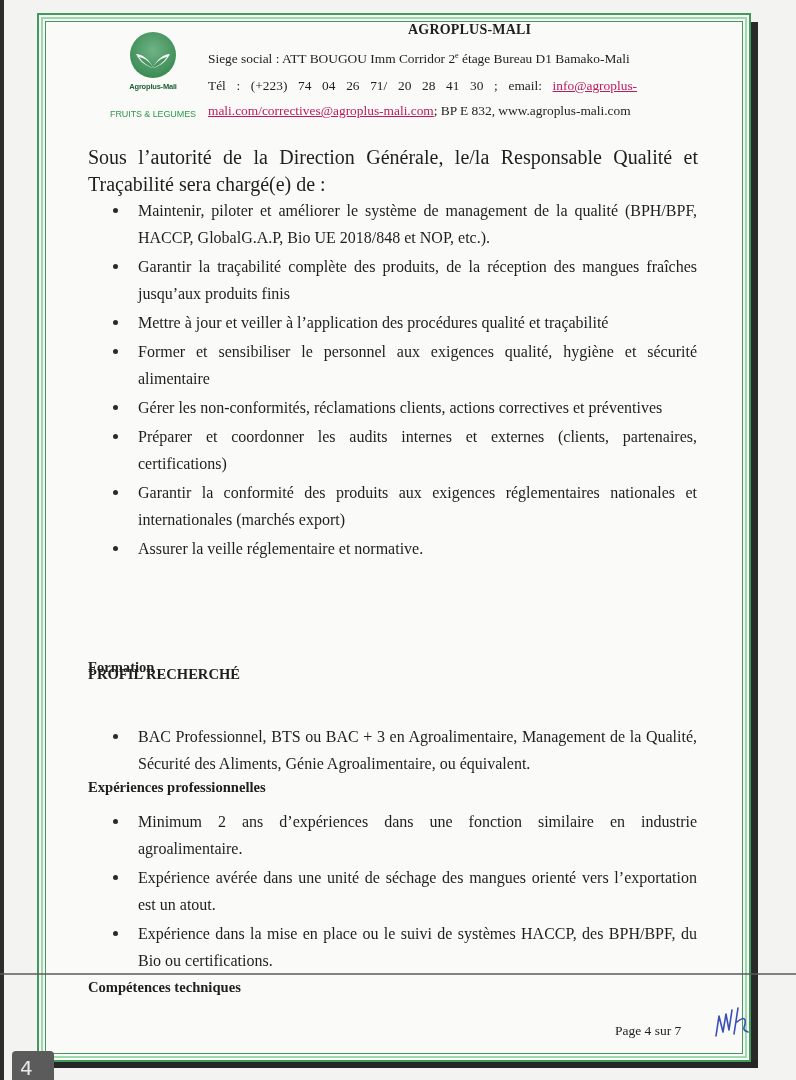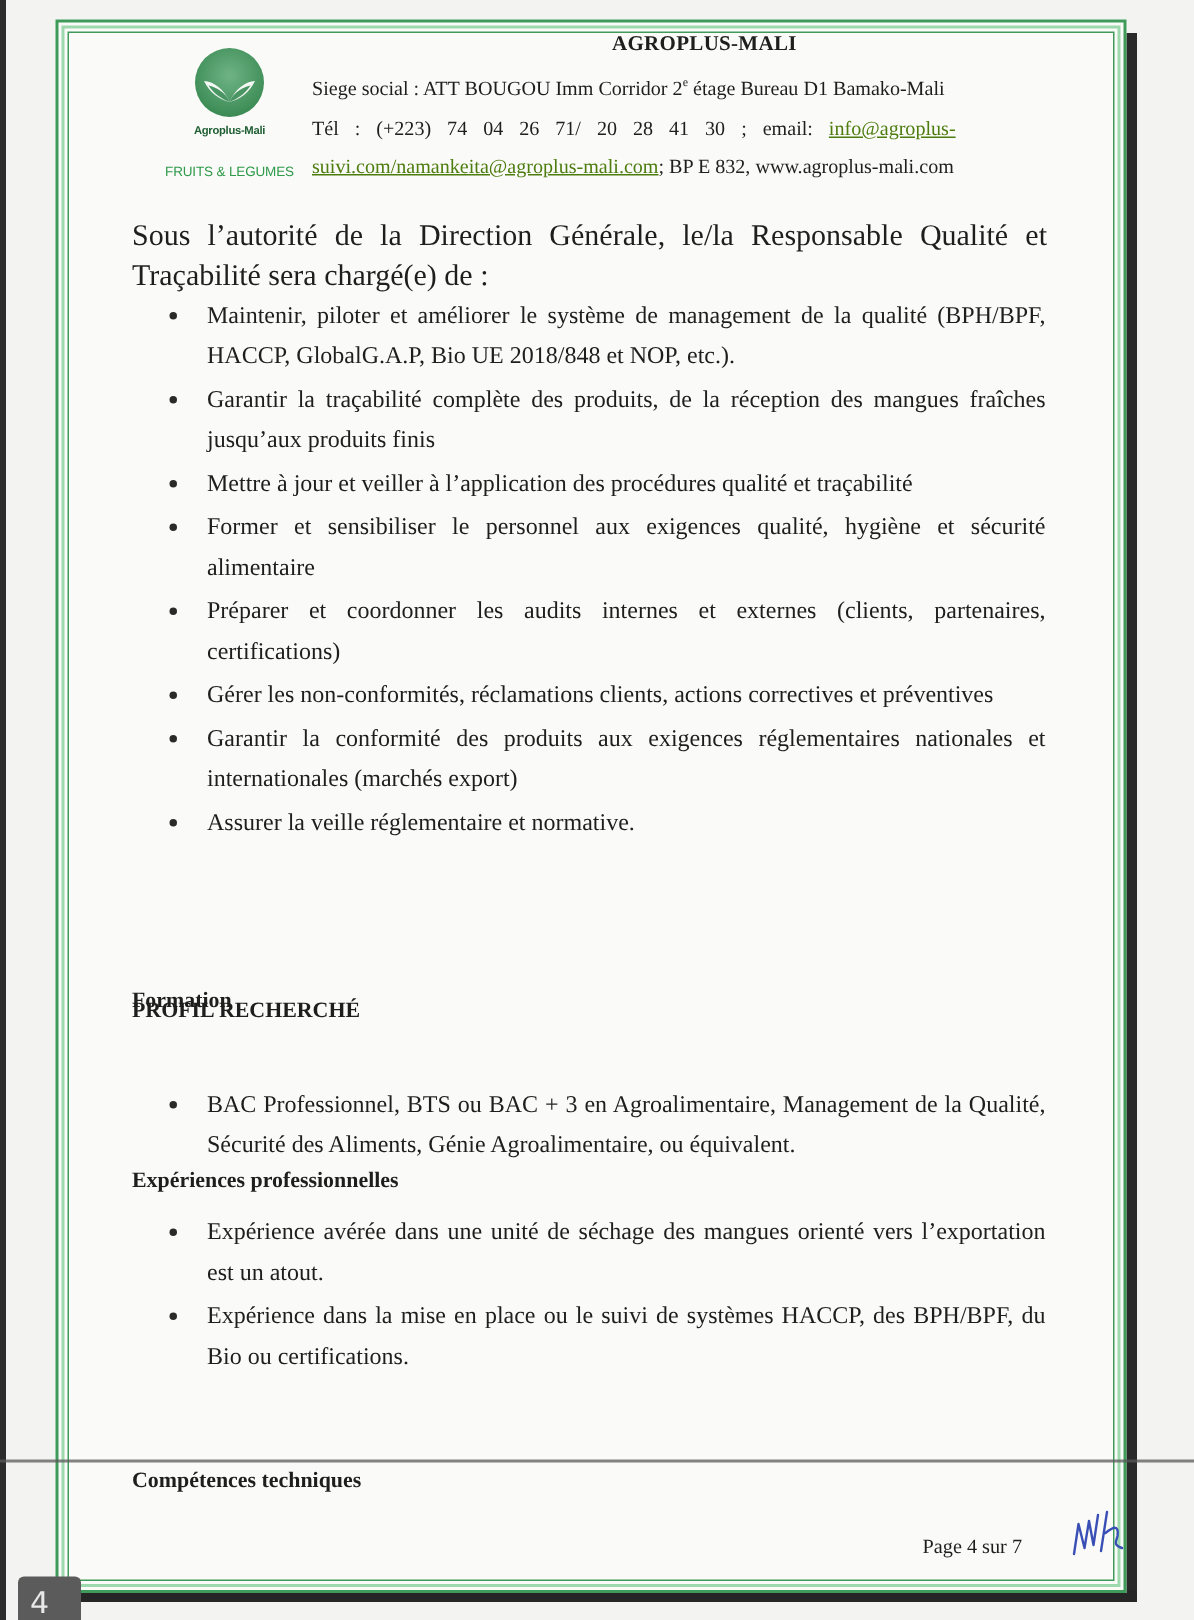--- a/index.html
+++ b/index.html
@@ -117,21 +117,21 @@
     .header-line {
       position: absolute;
       left: 208px;
       font-size: 13.4px;
       white-space: nowrap;
     }
     .header-line.l1 { top: 51px; }
     .header-line.l2 { top: 78px; word-spacing: 7.3px; }
     .header-line.l3 { top: 103px; }
     .link {
-      color: #4d7c0f;
+      color: #be185d;
       text-decoration: underline;
     }
     .sup {
       font-size: 8px;
       vertical-align: super;
       line-height: 0;
     }
     
     .body-text {
       position: absolute;
@@ -247,44 +247,45 @@
   <div class="company-name">AGROPLUS-MALI</div>
 
   <div class="header-line l1">
     <span>Siege social : ATT BOUGOU Imm Corridor 2</span><span class="sup">e</span><span> étage Bureau D1 Bamako-Mali</span>
   </div>
   <div class="header-line l2">
     <span>Tél : (+223) 74 04 26 71/ 20 28 41 30 ; email:</span>
     <span class="link">info@agroplus-</span>
   </div>
   <div class="header-line l3">
-    <span class="link">suivi.com/namankeita@agroplus-mali.com</span><span>; BP E 832, www.agroplus-mali.com</span>
+    <span class="link">mali.com/correctives@agroplus-mali.com</span><span>; BP E 832, www.agroplus-mali.com</span>
   </div>
 
   <div class="body-text intro">Sous l’autorité de la Direction Générale, le/la Responsable Qualité et Traçabilité sera chargé(e) de :</div>
 
   <ul class="bullets duties">
     <li><span class="dot"></span><span>Maintenir, piloter et améliorer le système de management de la qualité (BPH/BPF, HACCP, GlobalG.A.P, Bio UE 2018/848 et NOP, etc.).</span></li>
     <li><span class="dot"></span><span>Garantir la traçabilité complète des produits, de la réception des mangues fraîches jusqu’aux produits finis</span></li>
     <li><span class="dot"></span><span>Mettre à jour et veiller à l’application des procédures qualité et traçabilité</span></li>
     <li><span class="dot"></span><span>Former et sensibiliser le personnel aux exigences qualité, hygiène et sécurité alimentaire</span></li>
+    <li><span class="dot"></span><span>Gérer les non-conformités, réclamations clients, actions correctives et préventives</span></li>
     <li><span class="dot"></span><span>Préparer et coordonner les audits internes et externes (clients, partenaires, certifications)</span></li>
-    <li><span class="dot"></span><span>Gérer les non-conformités, réclamations clients, actions correctives et préventives</span></li>
     <li><span class="dot"></span><span>Garantir la conformité des produits aux exigences réglementaires nationales et internationales (marchés export)</span></li>
     <li><span class="dot"></span><span>Assurer la veille réglementaire et normative.</span></li>
   </ul>
 
   <div class="section-heading h-profil">PROFIL RECHERCHÉ</div>
   <div class="section-heading h-formation">Formation</div>
   <ul class="bullets formation-list">
     <li><span class="dot"></span><span>BAC Professionnel, BTS ou BAC + 3 en Agroalimentaire, Management de la Qualité, Sécurité des Aliments, Génie Agroalimentaire, ou équivalent.</span></li>
   </ul>
 
   <div class="section-heading h-exp">Expériences professionnelles</div>
   <ul class="bullets exp-list">
+    <li><span class="dot"></span><span>Minimum 2 ans d’expériences dans une fonction similaire en industrie agroalimentaire.</span></li>
     <li><span class="dot"></span><span>Expérience avérée dans une unité de séchage des mangues orienté vers l’exportation est un atout.</span></li>
     <li><span class="dot"></span><span>Expérience dans la mise en place ou le suivi de systèmes HACCP, des BPH/BPF, du Bio ou certifications.</span></li>
   </ul>
 
   <div class="scan-line"></div>
 
   <div class="section-heading h-comp">Compétences techniques</div>
 
   <div class="page-number">Page 4 sur 7</div>
   <div class="signature">

